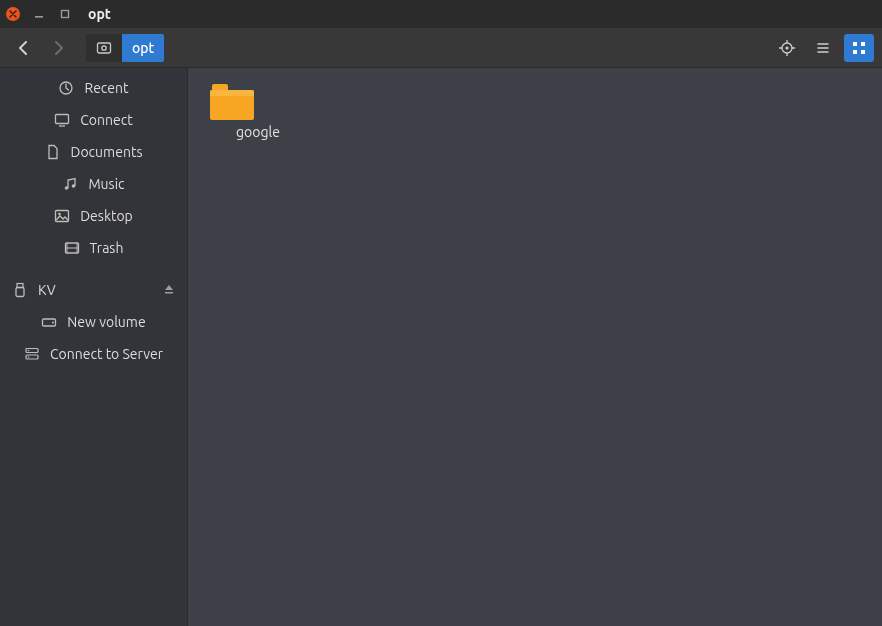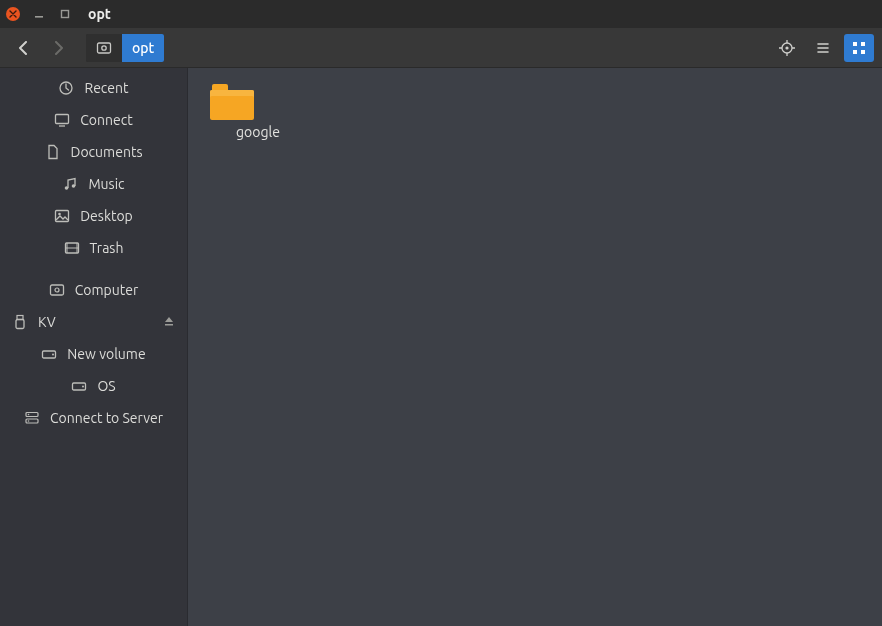--- a/index.html
+++ b/index.html
@@ -176,55 +176,37 @@
           </svg>
         </span>
       <span>Trash</span>
     </div>
 
     <div class="side-gap"></div>
 
     <div class="side-item">
       <span class="icon">
           <svg width="16" height="16" viewBox="0 0 16 16">
-            <rect x="1.5" y="3" width="13" height="10" rx="1.5" fill="none" stroke="currentColor" stroke-width="1.3"></rect>
-            <circle cx="8" cy="8" r="2" fill="none" stroke="currentColor" stroke-width="1.2"></circle>
-          </svg>
-        </span>
-      <span>Computer</span>
-    </div>
-    <div class="side-item">
-      <span class="icon">
-          <svg width="16" height="16" viewBox="0 0 16 16">
             <rect x="5" y="1.5" width="6" height="4" fill="none" stroke="currentColor" stroke-width="1.2"></rect>
             <rect x="4" y="5.5" width="8" height="9" rx="1.5" fill="none" stroke="currentColor" stroke-width="1.3"></rect>
           </svg>
         </span>
       <span>KV</span>
       <span class="eject"><svg width="12" height="12" viewBox="0 0 12 12">
             <path d="M6 2l4 5H2zM2 9h8v1.6H2z" fill="currentColor"></path>
           </svg></span>
     </div>
     <div class="side-item">
       <span class="icon">
           <svg width="16" height="16" viewBox="0 0 16 16">
             <rect x="1.5" y="5" width="13" height="7" rx="1.2" fill="none" stroke="currentColor" stroke-width="1.3"></rect>
             <circle cx="12" cy="8.5" r="1" fill="currentColor"></circle>
           </svg>
         </span>
       <span>New volume</span>
-    </div>
-    <div class="side-item">
-      <span class="icon">
-          <svg width="16" height="16" viewBox="0 0 16 16">
-            <rect x="1.5" y="5" width="13" height="7" rx="1.2" fill="none" stroke="currentColor" stroke-width="1.3"></rect>
-            <circle cx="12" cy="8.5" r="1" fill="currentColor"></circle>
-          </svg>
-        </span>
-      <span>OS</span>
     </div>
     <div class="side-item">
       <span class="icon">
           <svg width="16" height="16" viewBox="0 0 16 16">
             <rect x="2" y="2.5" width="12" height="4" rx="1" fill="none" stroke="currentColor" stroke-width="1.2"></rect>
             <rect x="2" y="9" width="12" height="4" rx="1" fill="none" stroke="currentColor" stroke-width="1.2"></rect>
             <circle cx="4.5" cy="4.5" r="0.8" fill="currentColor"></circle>
             <circle cx="4.5" cy="11" r="0.8" fill="currentColor"></circle>
           </svg>
         </span>

